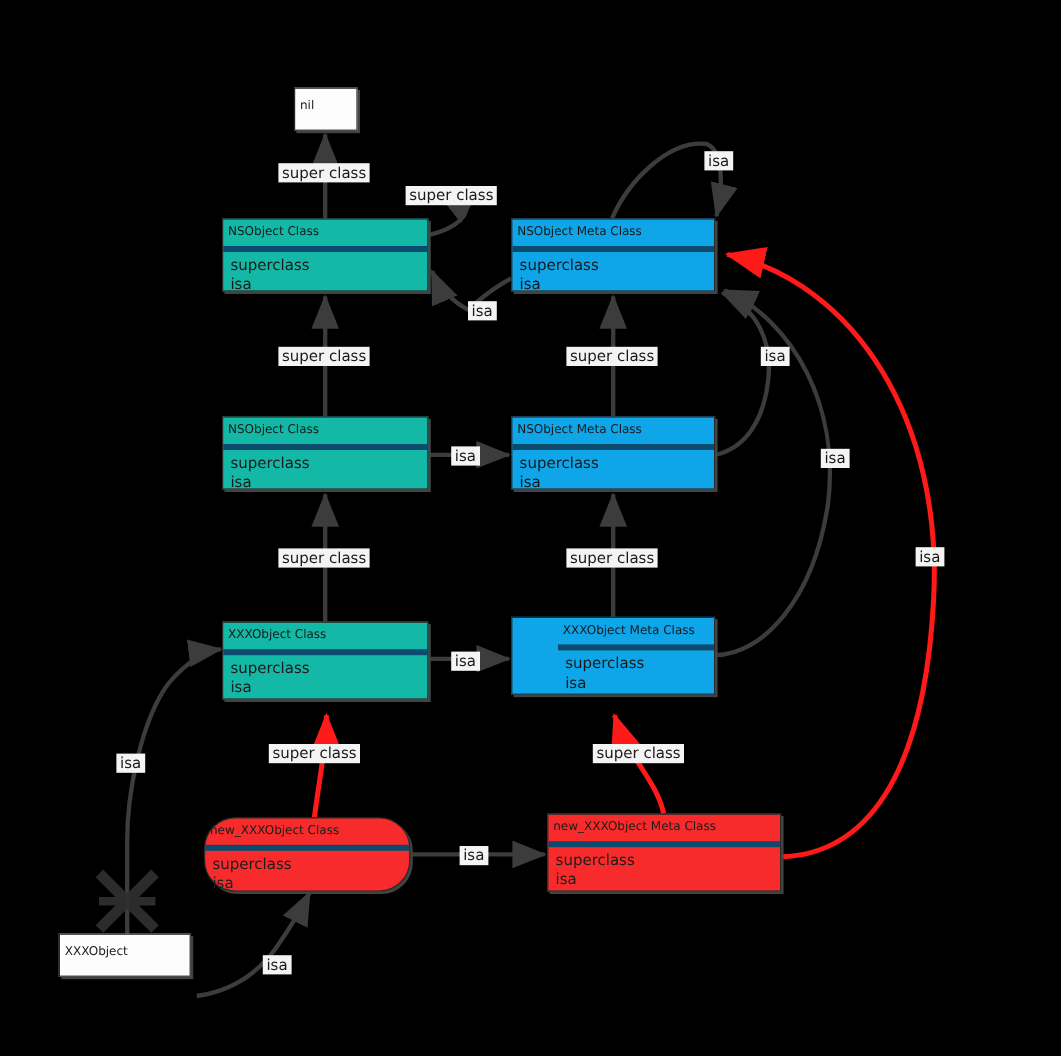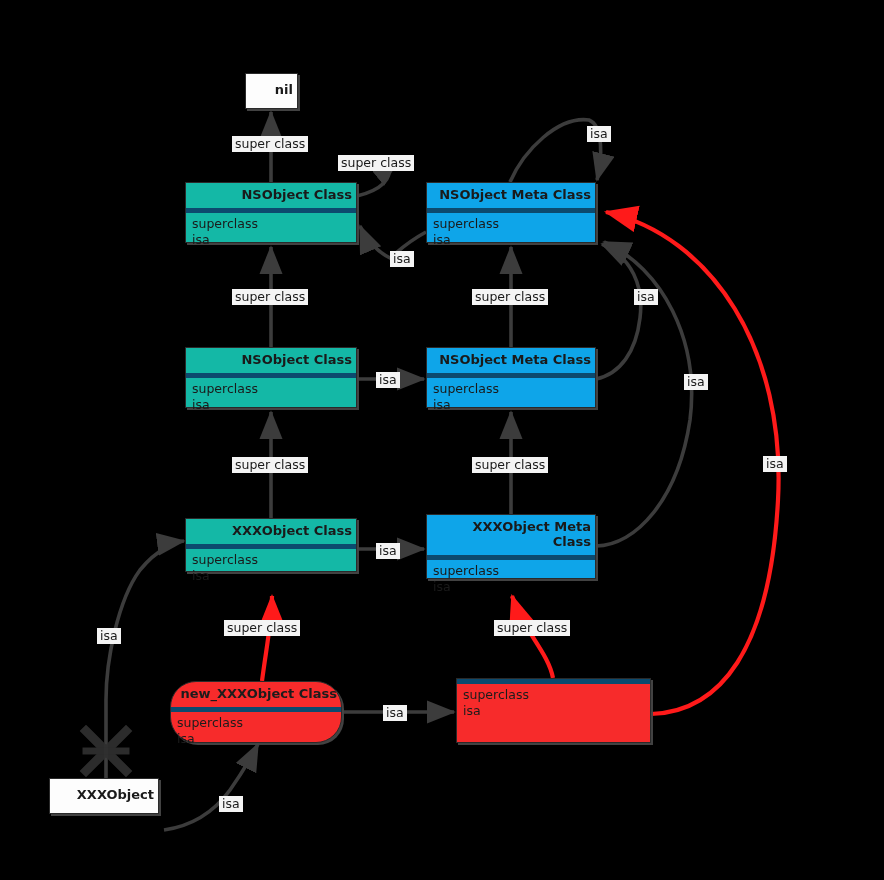--- a/index.html
+++ b/index.html
@@ -2,21 +2,21 @@
 <html><head>
 <meta charset="utf-8">
 <style>
   html,body{margin:0;padding:0;background:#000;}
   body{width:884px;height:880px;overflow:hidden;font-family:"DejaVu Sans","Liberation Sans",sans-serif;}
   #stage{position:relative;width:884px;height:880px;background:#000;}
   svg#wires{position:absolute;left:0;top:0;width:884px;height:880px;}
 
   .node{position:absolute;box-sizing:border-box;border:1px solid #2a2a2a;
         box-shadow:2px 2px 0 rgba(70,70,70,.95);}
-  .node .title{font-weight:bold;font-size:13px;color:#1a1a1a;text-align:right;
+  .node .title{font-weight:normal;font-size:10px;color:#1a1a1a;text-align:left;
         padding:5px 4px;line-height:1.15;}
   .node .attrs{border-top:5px solid #0c4a6e;padding:3px 6px 5px 6px;
         font-size:12.5px;color:#1a1a1a;line-height:1.28;}
   .node.green{background:#14b8a6;}
   .node.pink{background:#0ea5e9;}
   .node.red{background:#f72b2b;}
   .node.plain{background:#fdfdfd;}
   .node.plain .title{padding:9px 4px;}
   .node.red .title,.node.red .attrs{color:#1c1c1c;}
 
@@ -113,45 +113,46 @@
   </div>
 
   <div class="node pink" style="left:426px;top:347px;width:170px;height:61px;">
     <div class="title">NSObject Meta Class</div>
     <div class="attrs">
       <div>superclass</div>
       <div>isa</div>
     </div>
   </div>
 
-  <div class="node green" style="left:185px;top:518px;width:172px;height:54px;">
+  <div class="node green" style="left:185px;top:518px;width:172px;height:65px;">
     <div class="title">XXXObject Class</div>
     <div class="attrs">
       <div>superclass</div>
       <div>isa</div>
     </div>
   </div>
 
-  <div class="node pink" style="left:426px;top:514px;width:170px;height:65px;">
+  <div class="node pink" style="left:426px;top:514px;width:170px;height:65px;padding-left:38px;">
     <div class="title">XXXObject Meta Class</div>
     <div class="attrs">
       <div>superclass</div>
       <div>isa</div>
     </div>
   </div>
 
   <div class="node red" style="left:170px;top:681px;width:172px;height:62px;border-radius:26px;">
     <div class="title">new_XXXObject Class</div>
     <div class="attrs">
       <div>superclass</div>
       <div>isa</div>
     </div>
   </div>
 
   <div class="node red" style="left:456px;top:678px;width:195px;height:65px;">
+    <div class="title">new_XXXObject Meta Class</div>
     <div class="attrs">
       <div>superclass</div>
       <div>isa</div>
     </div>
   </div>
 
   <div class="node plain" style="left:49px;top:778px;width:110px;height:36px;">
     <div class="title">XXXObject</div>
   </div>
 

